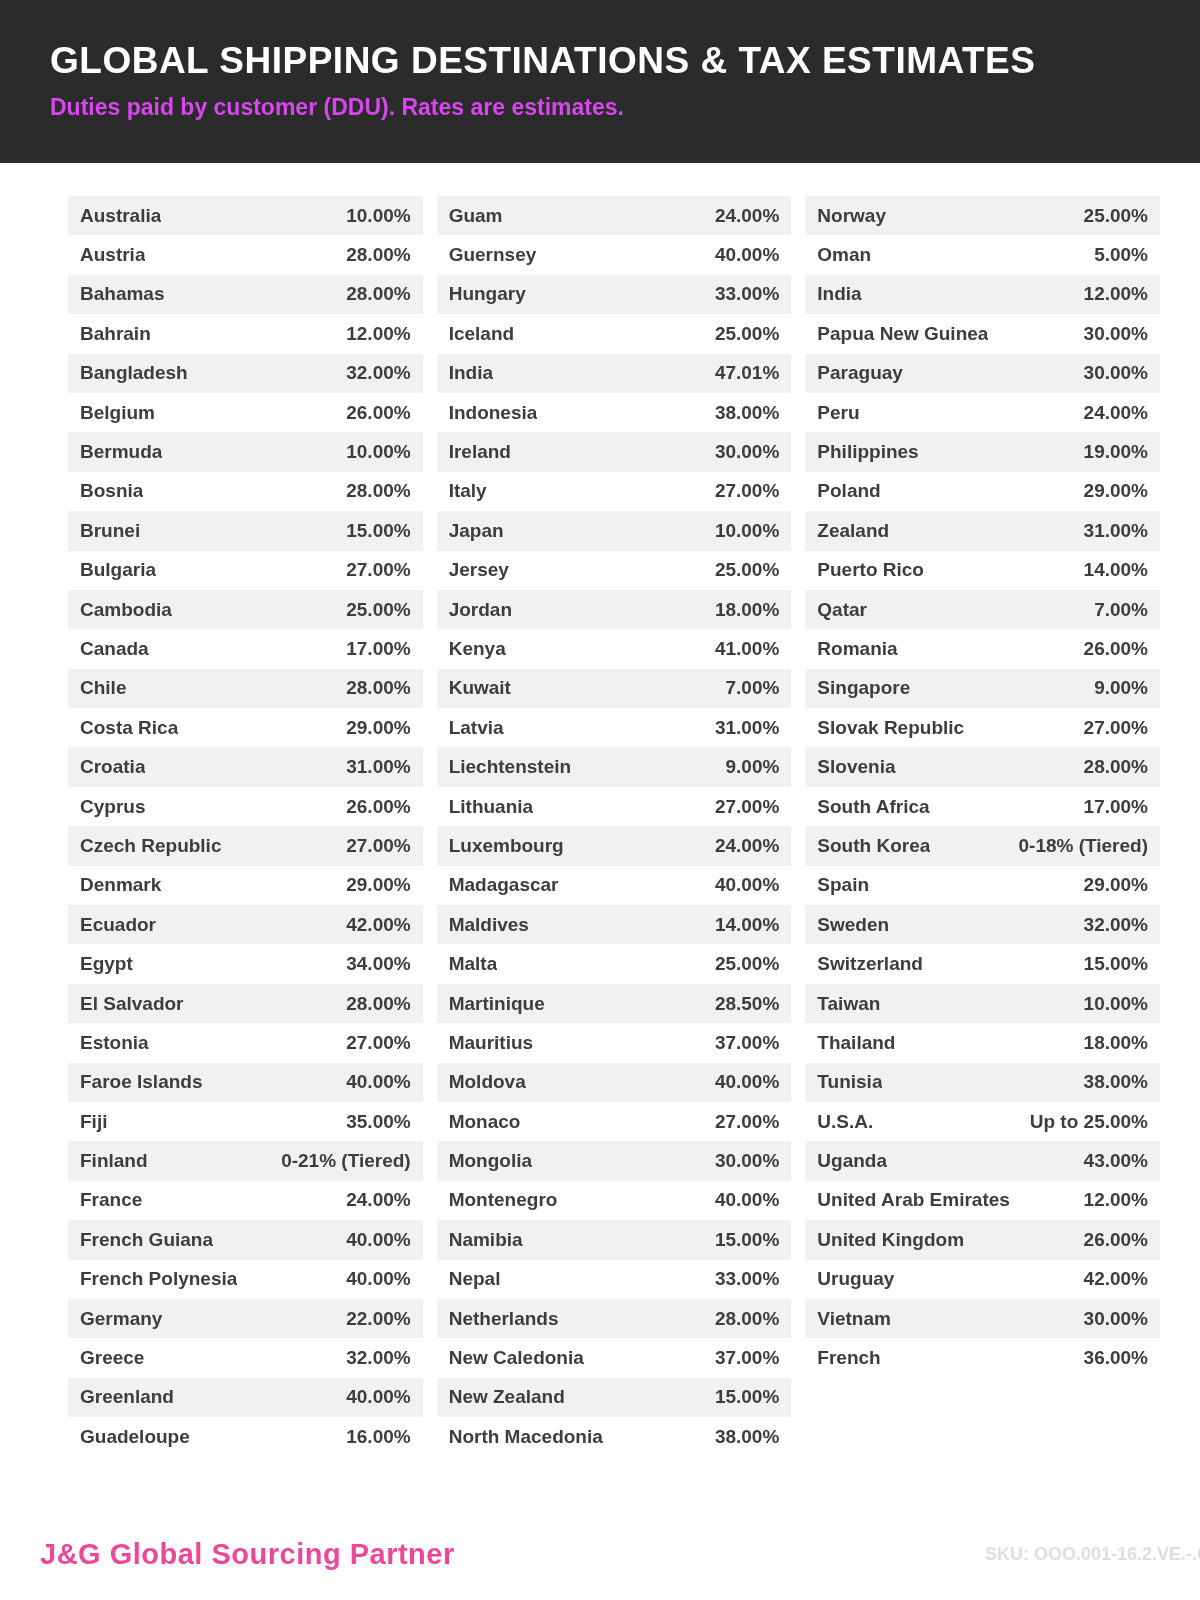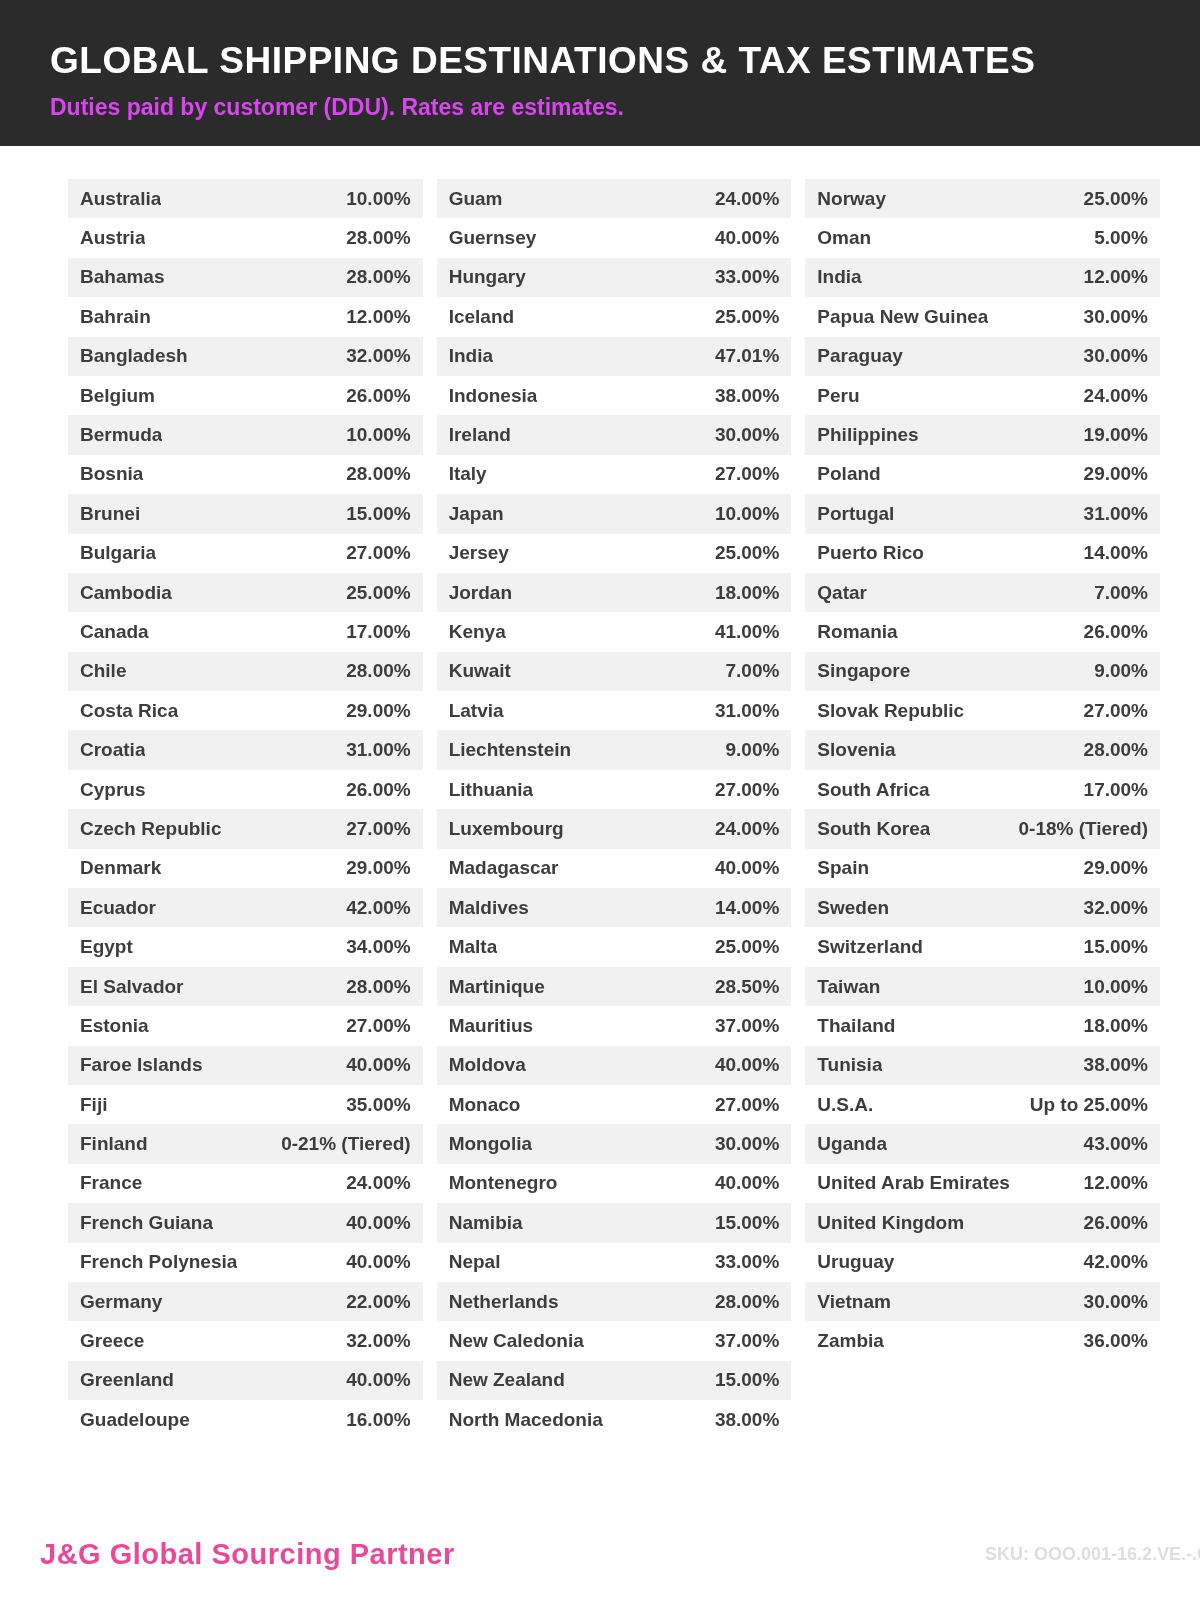--- a/index.html
+++ b/index.html
@@ -9,21 +9,21 @@
     height: 1600px;
     background: #ffffff;
     font-family: "Liberation Sans", sans-serif;
     position: relative;
     overflow: hidden;
   }
   .header {
     background: #2b2b2b;
     color: #ffffff;
     padding: 40px 50px 36px 50px;
-    height: 146px;
+    height: 163px;
   }
   .title {
     font-size: 37px;
     font-weight: bold;
     letter-spacing: 0.5px;
     white-space: nowrap;
   }
   .subtitle {
     font-size: 23px;
     font-weight: bold;
@@ -379,21 +379,21 @@
       </div>
       <div class="row">
         <span class="country">Philippines</span>
         <span class="rate">19.00%</span>
       </div>
       <div class="row">
         <span class="country">Poland</span>
         <span class="rate">29.00%</span>
       </div>
       <div class="row">
-        <span class="country">Portugal</span>
+        <span class="country">Zealand</span>
         <span class="rate">31.00%</span>
       </div>
       <div class="row">
         <span class="country">Puerto Rico</span>
         <span class="rate">14.00%</span>
       </div>
       <div class="row">
         <span class="country">Qatar</span>
         <span class="rate">7.00%</span>
       </div>
@@ -463,21 +463,21 @@
       </div>
       <div class="row">
         <span class="country">Uruguay</span>
         <span class="rate">42.00%</span>
       </div>
       <div class="row">
         <span class="country">Vietnam</span>
         <span class="rate">30.00%</span>
       </div>
       <div class="row">
-        <span class="country">Zambia</span>
+        <span class="country">French</span>
         <span class="rate">36.00%</span>
       </div>
     </div>
 </div>
 
 <div class="footer">
   <div class="brand">J&amp;G Global Sourcing Partner</div>
   <div class="sku">SKU: OOO.001-16.2.VE.-.C</div>
 </div>
 

